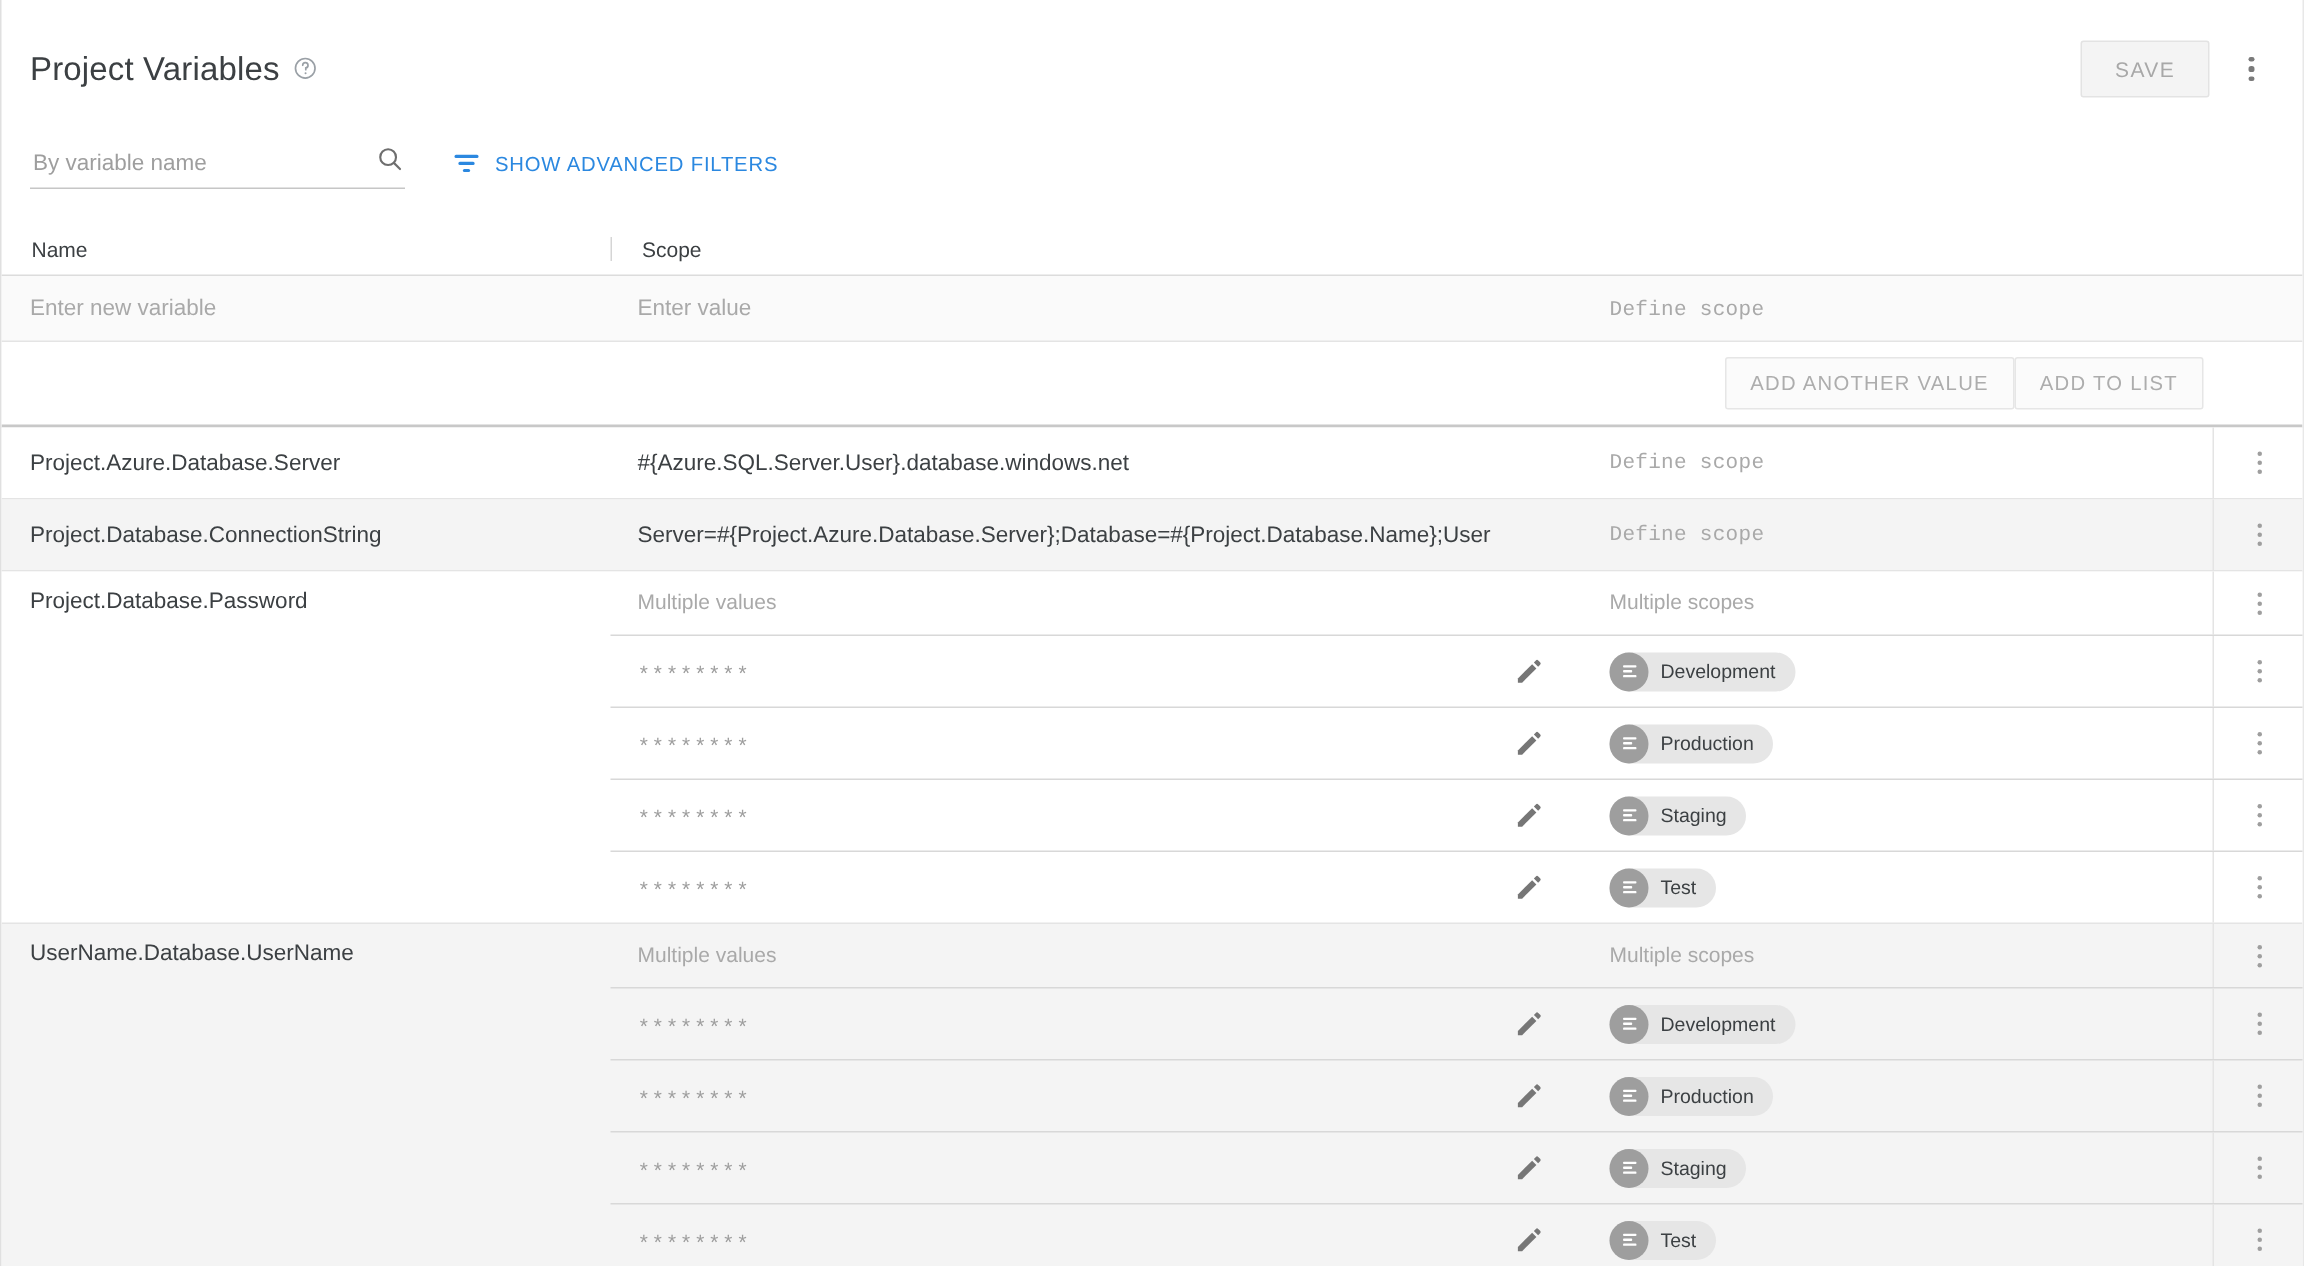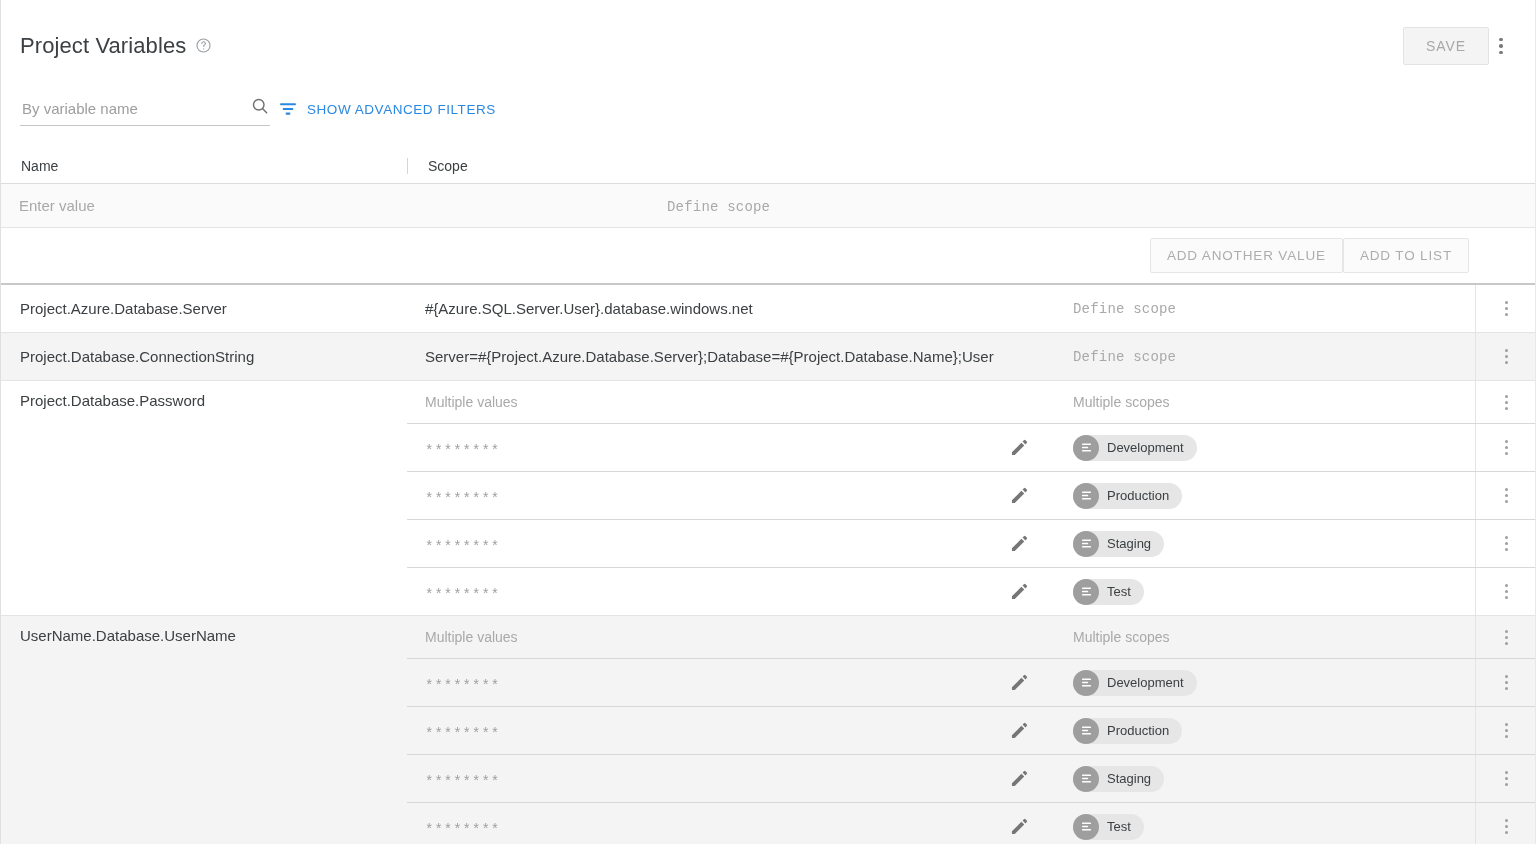--- a/index.html
+++ b/index.html
@@ -35,21 +35,21 @@
     font-weight: 400;
     letter-spacing: .1px;
     line-height: 1;
   }
   .help-icon {
     width: 17px; height: 17px;
     color: #9aa0a6;
     display: inline-flex; align-items: center; justify-content: center;
     margin-top: 2px;
   }
-  .header-right { display: flex; align-items: center; gap: 0; }
+  .header-right { display: flex; align-items: center; gap: 16px; }
   .save-button {
     min-width: 80px;
     padding: 10px 22px;
     font-size: 14px;
     letter-spacing: .9px;
     font-weight: 500;
     color: #a8a8a8;
     background: #f4f4f4;
     border: 1px solid #e3e3e3;
     border-radius: 2px;
@@ -70,21 +70,21 @@
     background: #7a7a7a;
   }
   .kebab.small i { width: 3px; height: 3px; background: #9e9e9e; }
 
   
   .filterbar {
     height: 56px;
     padding: 0 19px;
     display: flex;
     align-items: flex-start;
-    gap: 9px;
+    gap: 32px;
   }
   .search-field {
     position: relative;
     width: 250px;
     height: 34px;
     border-bottom: 1px solid #c6c6c6;
     display: flex; align-items: center;
   }
   .search-field input {
     border: 0; outline: none; background: transparent;
@@ -283,20 +283,23 @@
 
   <div class="tbl">
 
     <div class="thead">
       <div class="col-name th">Name</div>
       <div class="col-scope th">Scope</div>
       <div class="col-menu"></div>
     </div>
 
     <div class="newrow">
+      <div class="col-name">
+        <span class="ph">Enter new variable</span>
+      </div>
       <div class="col-value">
         <span class="ph">Enter value</span>
       </div>
       <div class="col-scope">
         <span class="ph mono">Define scope</span>
       </div>
       <div class="col-menu"></div>
     </div>
 
     <div class="actionrow">

